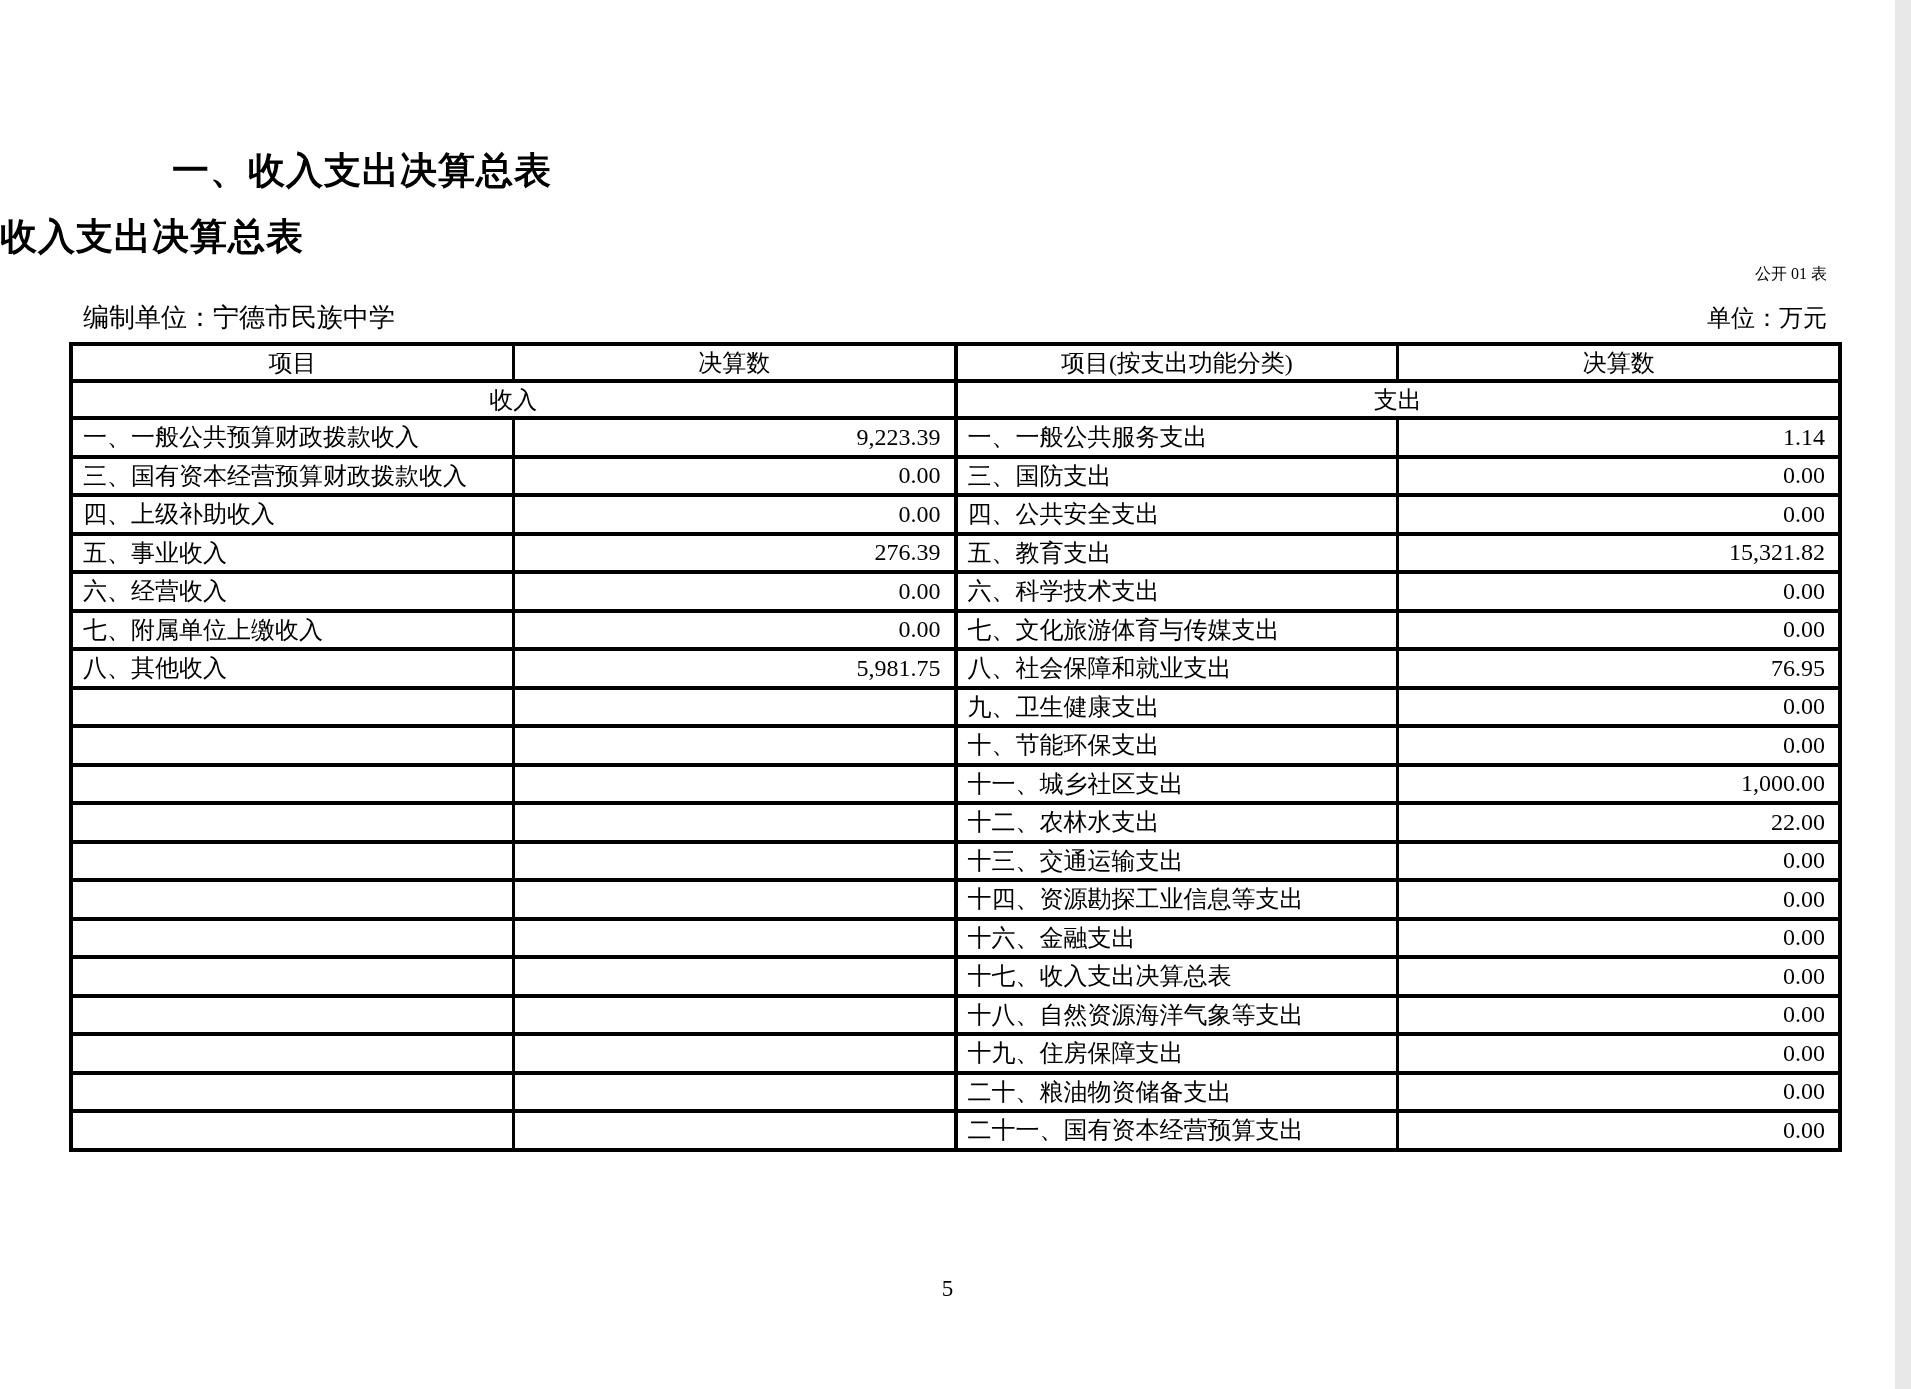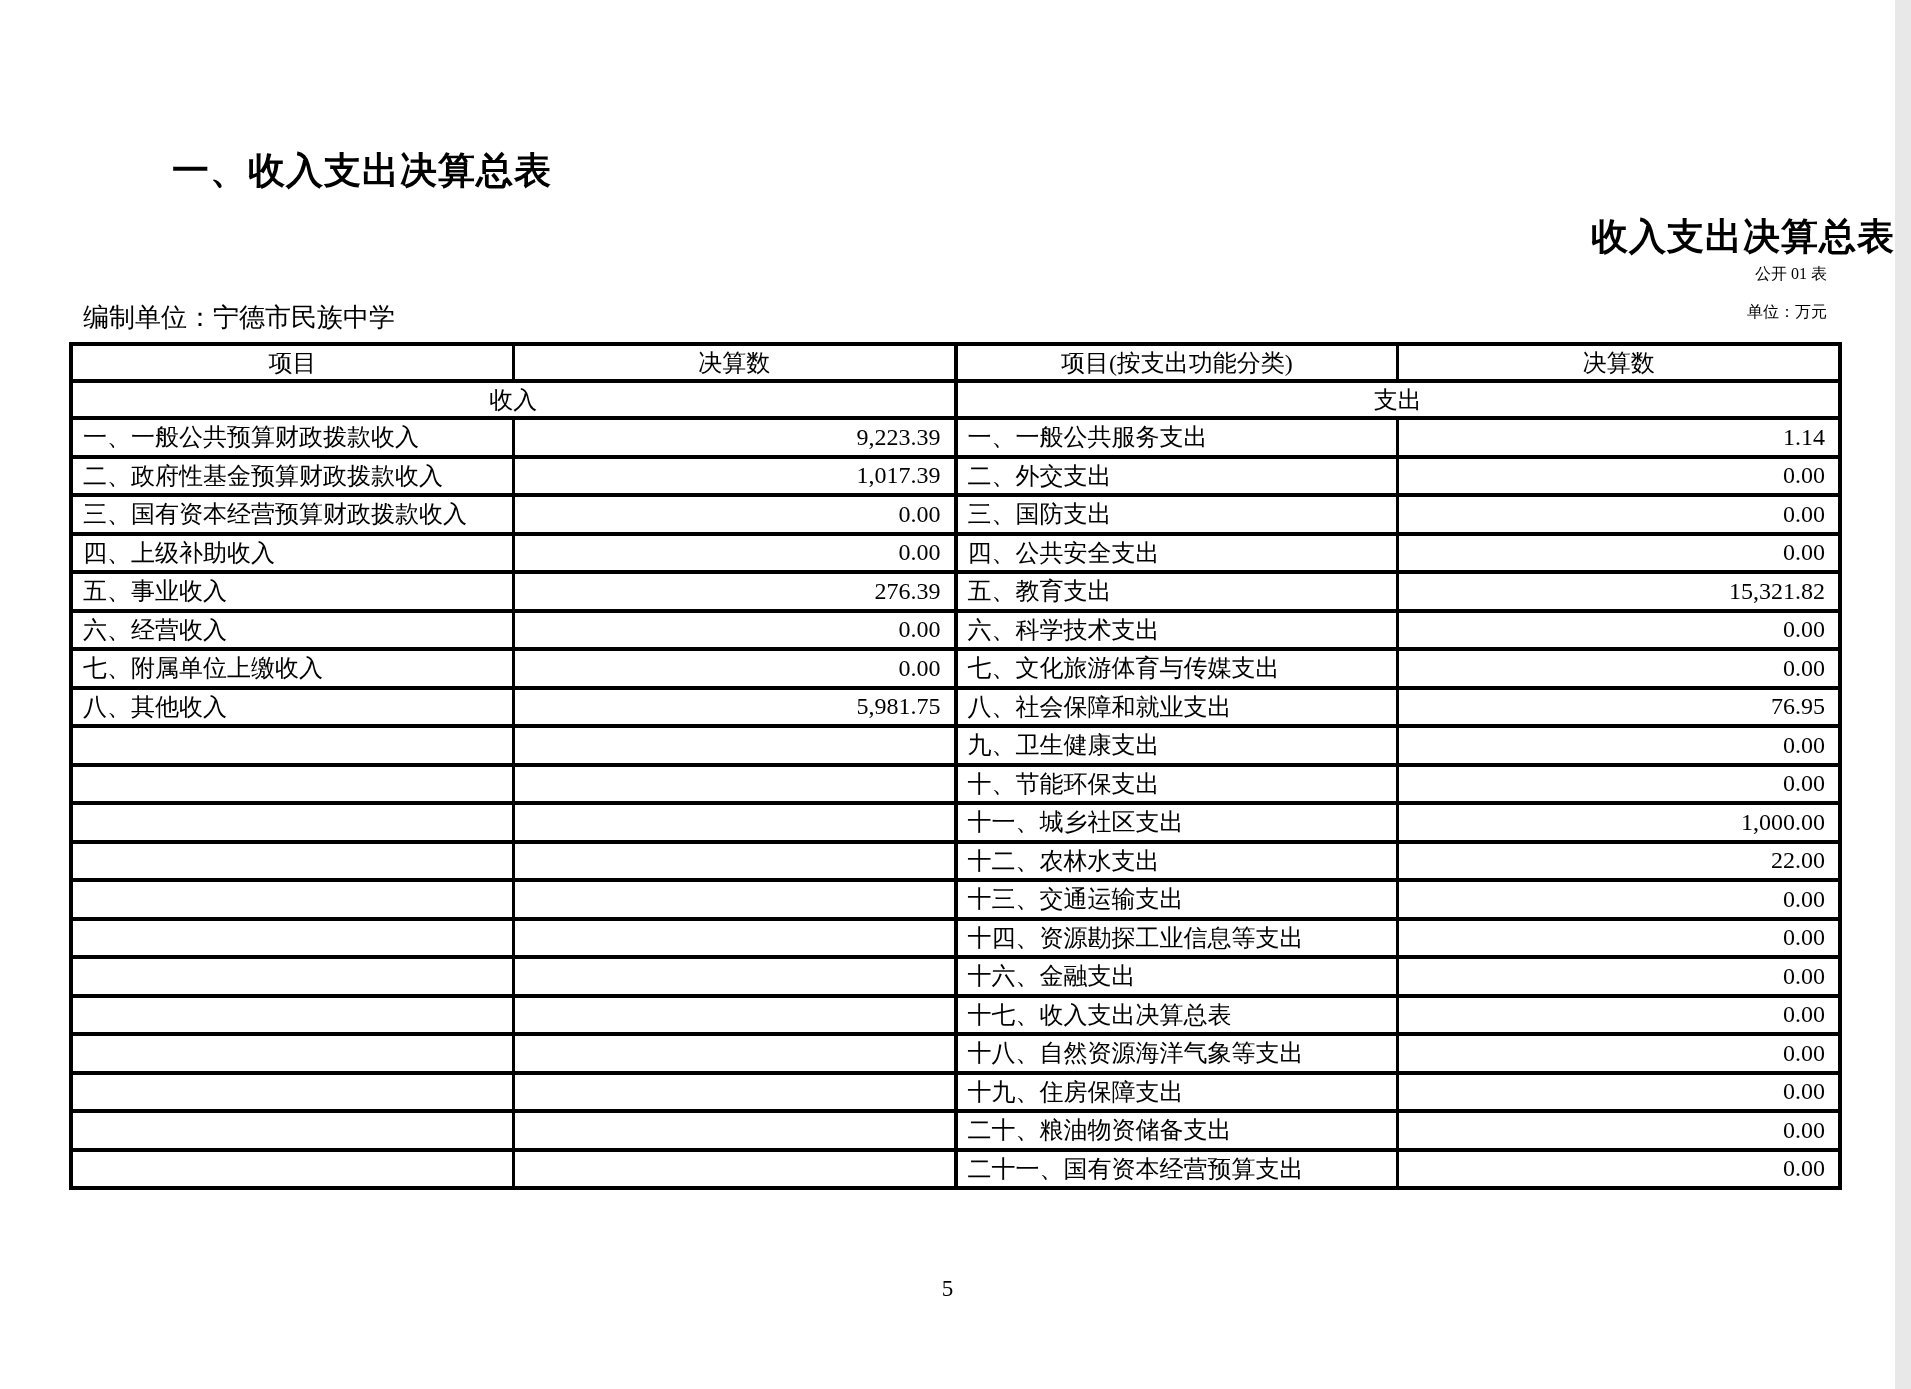--- a/index.html
+++ b/index.html
@@ -21,21 +21,21 @@
     font-size: 37px;
     font-weight: bold;
     letter-spacing: 1px;
     white-space: nowrap;
   }
   .table-title {
     position: absolute;
     left: 0;
     top: 212px;
     width: 100%;
-    text-align: right;
+    text-align: left;
     font-family: "Liberation Sans", "DejaVu Sans", sans-serif;
     font-size: 37px;
     font-weight: bold;
     letter-spacing: 1px;
   }
   .table-code {
     position: absolute;
     right: 68px;
     top: 264px;
     font-size: 16px;
@@ -45,21 +45,21 @@
     position: absolute;
     left: 83px;
     top: 300px;
     font-size: 26px;
     white-space: nowrap;
   }
   .unit-label {
     position: absolute;
     right: 68px;
     top: 302px;
-    font-size: 16px;
+    font-size: 24px;
     white-space: nowrap;
   }
   table.fin-table {
     position: absolute;
     left: 69px;
     top: 342px;
     width: 1773px;
     border-collapse: collapse;
     table-layout: fixed;
     border: 4px solid #000;
@@ -125,26 +125,20 @@
       </tr>
     </thead>
     <tbody>
         <tr>
           <td class="cell-label">一、一般公共预算财政拨款收入</td>
           <td class="cell-value">9,223.39</td>
           <td class="cell-label cell-mid">一、一般公共服务支出</td>
           <td class="cell-value">1.14</td>
         </tr>
         <tr>
-          <td class="cell-label">二、政府性基金预算财政拨款收入</td>
-          <td class="cell-value">1,017.39</td>
-          <td class="cell-label cell-mid">二、外交支出</td>
-          <td class="cell-value">0.00</td>
-        </tr>
-        <tr>
           <td class="cell-label">三、国有资本经营预算财政拨款收入</td>
           <td class="cell-value">0.00</td>
           <td class="cell-label cell-mid">三、国防支出</td>
           <td class="cell-value">0.00</td>
         </tr>
         <tr>
           <td class="cell-label">四、上级补助收入</td>
           <td class="cell-value">0.00</td>
           <td class="cell-label cell-mid">四、公共安全支出</td>
           <td class="cell-value">0.00</td>

